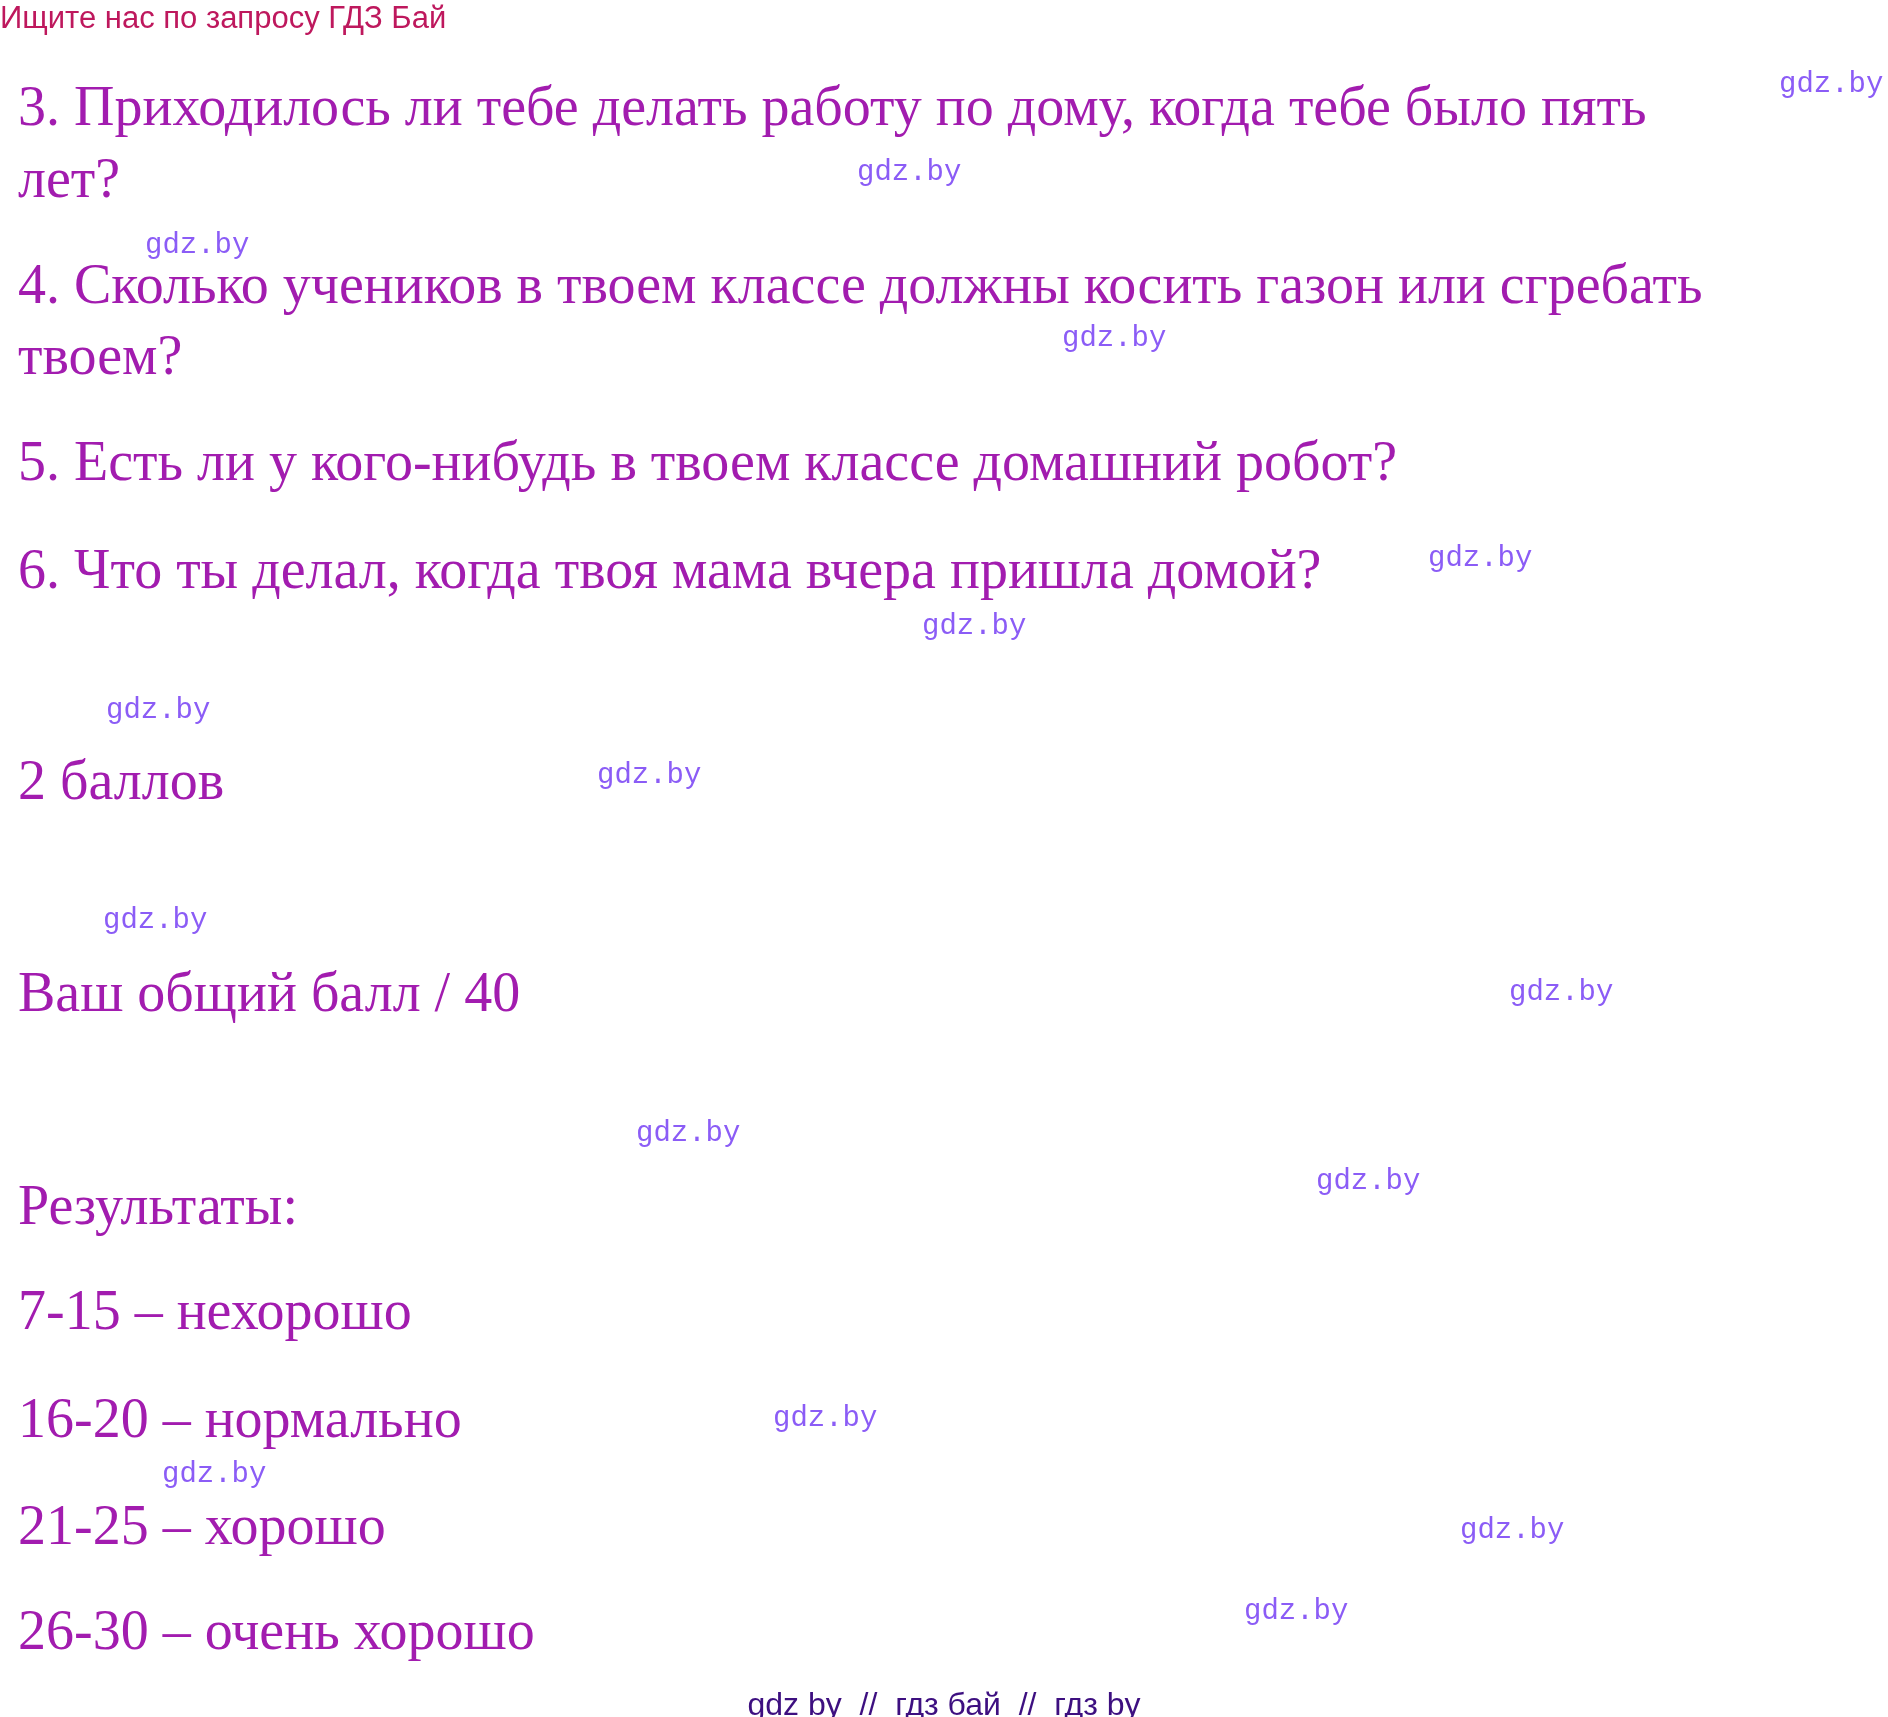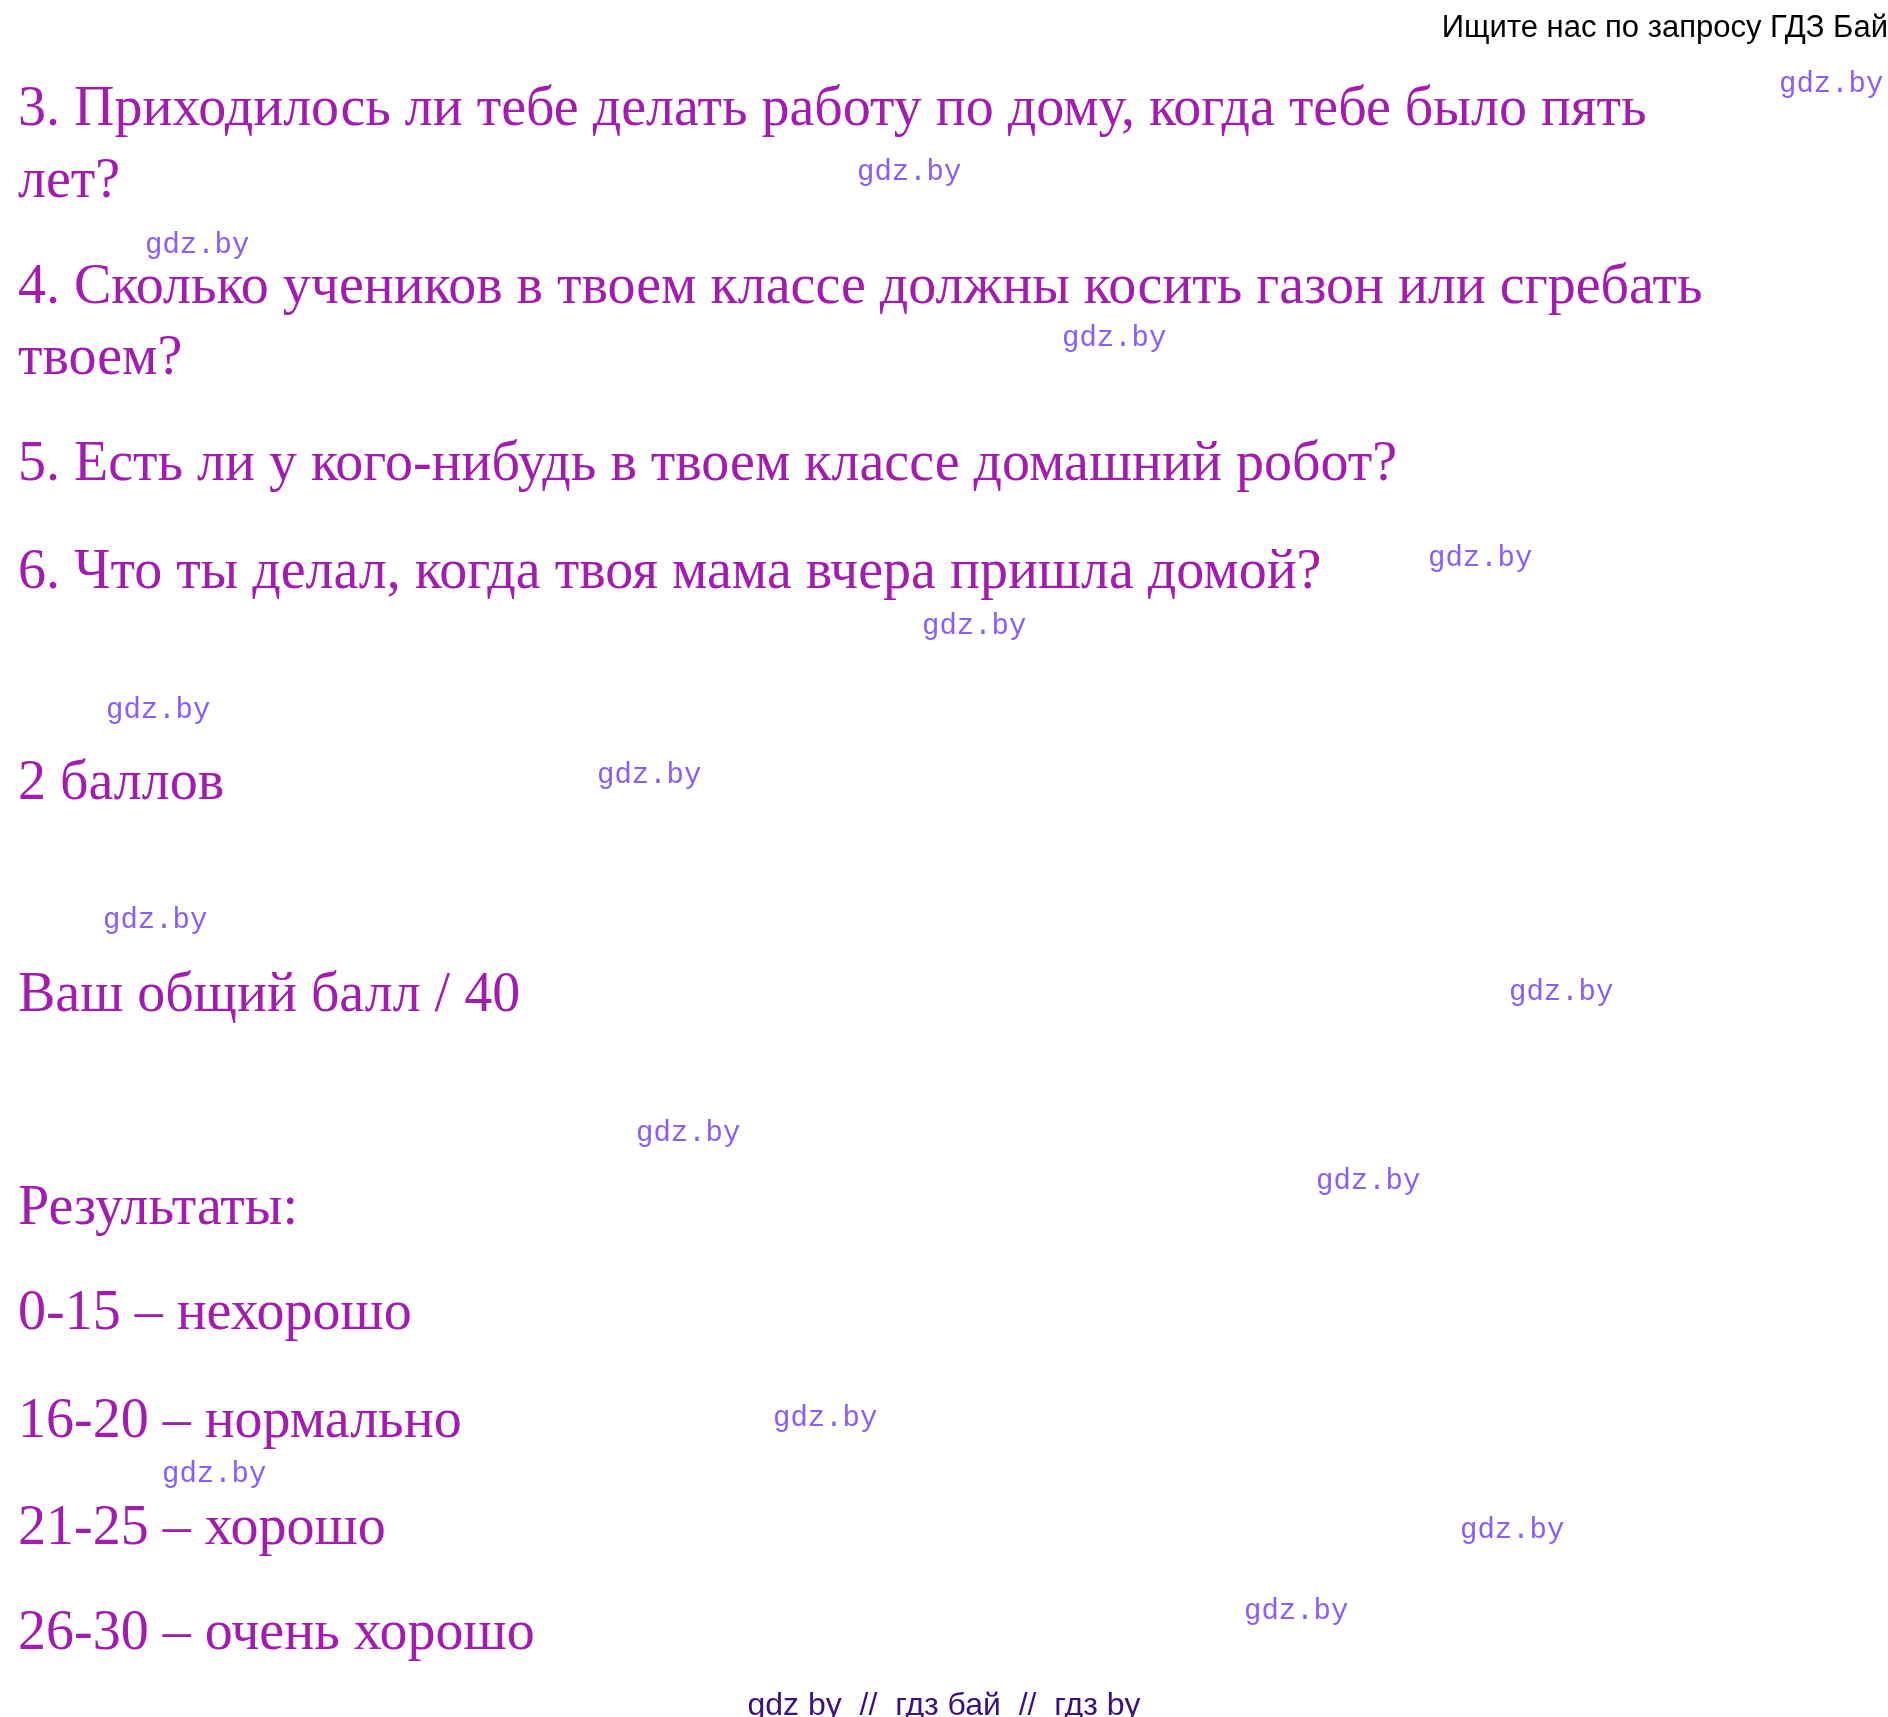--- a/index.html
+++ b/index.html
@@ -1,20 +1,20 @@
 <!DOCTYPE html>
 <html><head>
 <meta charset="utf-8">
 <style>
   html, body { margin: 0; padding: 0; background: #ffffff; }
   body { width: 1888px; height: 1717px; position: relative; overflow: hidden; }
   .header {
-    position: absolute; left: 0; width: 1888px; top: 9px; height: 36px;
-    text-align: right; font-family: "Liberation Sans", sans-serif;
-    font-size: 31px; line-height: 36px; color: #000000;
+    position: absolute; left: 0; width: 1888px; top: 0; height: 36px;
+    text-align: left; font-family: "Liberation Sans", sans-serif;
+    font-size: 31px; line-height: 36px; color: #be185d;
   }
   .line {
     position: absolute; left: 18px; white-space: nowrap;
     font-family: "Liberation Serif", serif; font-size: 56px; line-height: 64px;
     color: #a21caf; transform: translateY(-50%);
   }
   .wm {
     position: absolute; white-space: nowrap;
     font-family: Liberation Mono, monospace; font-size: 29px; line-height: 34px;
     color: #8b5cf6; transform: translateY(-50%);
@@ -34,21 +34,21 @@
 <div class="line" style="top:178px">лет?</div>
 <div class="line" style="top:284px">4. Сколько учеников в твоем классе должны косить газон или сгребать</div>
 <div class="line" style="top:355px">твоем?</div>
 <div class="line" style="top:461px">5. Есть ли у кого-нибудь в твоем классе домашний робот?</div>
 <div class="line" style="top:569px">6. Что ты делал, когда твоя мама вчера пришла домой?</div>
 
 <div class="line" style="top:780px">2 баллов</div>
 <div class="line" style="top:992px">Ваш общий балл / 40</div>
 
 <div class="line" style="top:1205px">Результаты:</div>
-<div class="line" style="top:1310px">0-15 – нехорошо</div>
+<div class="line" style="top:1310px">7-15 – нехорошо</div>
 <div class="line" style="top:1418px">16-20 – нормально</div>
 <div class="line" style="top:1525px">21-25 – хорошо</div>
 <div class="line" style="top:1630px">26-30 – очень хорошо</div>
 
 <div class="wm" style="left:1779px; top:85px">gdz.by</div>
 <div class="wm" style="left:857px; top:173px">gdz.by</div>
 <div class="wm" style="left:145px; top:246px">gdz.by</div>
 <div class="wm" style="left:1062px; top:339px">gdz.by</div>
 <div class="wm" style="left:1428px; top:559px">gdz.by</div>
 <div class="wm" style="left:922px; top:627px">gdz.by</div>

